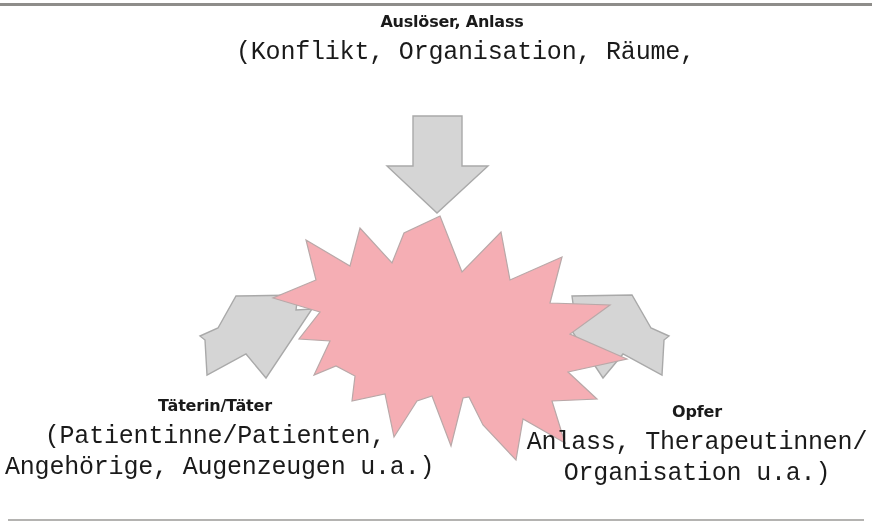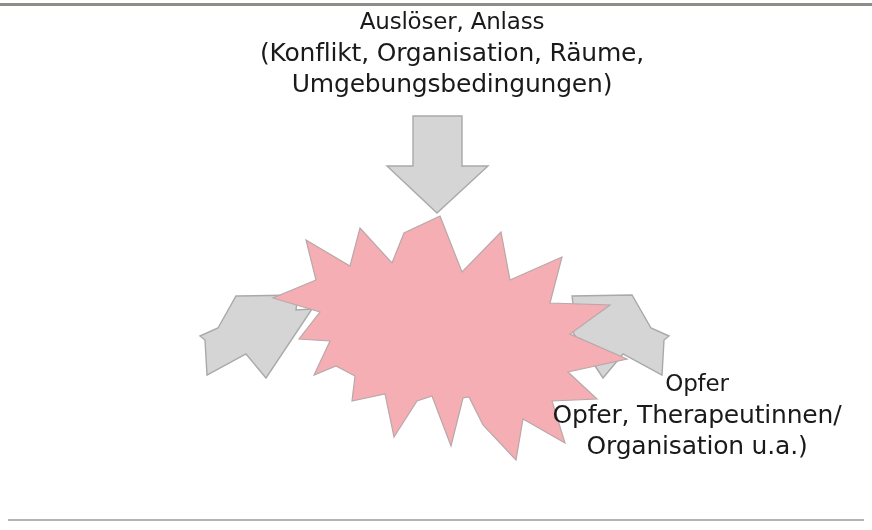--- a/index.html
+++ b/index.html
@@ -34,50 +34,51 @@
     height: 2px;
     background: #b4b3b1;
   }
 
   
   .txt-block {
     position: absolute;
     text-align: center;
   }
   .txt-title {
-    font-weight: normal;
-    font-size: 23px;
+    font-weight: bold;
+    font-size: 16px;
     line-height: 31px;
     letter-spacing: -0.2px;
     white-space: nowrap;
   }
   .txt-sub {
     font-weight: normal;
     font-size: 25px;
     line-height: 31px;
     letter-spacing: -0.2px;
     white-space: nowrap;
+    font-family: Liberation Mono, monospace;
   }
 
   
   #block-trigger {
     left: 236px;
     top: 6px;
     width: 432px;
   }
   
   #block-perpetrator {
     left: 5px;
     top: 390px;
     width: 420px;
   }
   
   #block-victim {
     left: 525px;
-    top: 368px;
+    top: 396px;
     width: 344px;
   }
 
   
   #graphics {
     position: absolute;
     left: 0;
     top: 0;
     width: 872px;
     height: 530px;
@@ -110,25 +111,29 @@
 
     <polygon class="arrow-shape" points="632,295 572,296 574,311 558,310 603,378 623,354 662,375 664,340 669,336 651,328"></polygon>
 
     <polygon class="star-shape" points="440,216 462,272 501,232 510,280 562,257 550,303 610,305 570,334 627,359 568,372 597,399 552,401 565,443 523,419 516,460 483,425 469,397 463,398 451,446 432,396 417,401 394,437 385,394 352,401 355,376 336,366 314,375 330,341 299,339 320,312 273,298 316,280 306,240 350,266 360,228 392,263 404,233"></polygon>
 
   </svg>
 
   <div class="txt-block" id="block-trigger">
     <div class="txt-title">Auslöser, Anlass</div>
     <div class="txt-sub">(Konflikt, Organisation, Räume,</div>
-    <div class="txt-sub">Umgebungsbedingungen)</div>
   </div>
 
+  <div class="txt-block" id="block-perpetrator">
+    <div class="txt-title">Täterin/Täter</div>
+    <div class="txt-sub">(Patientinne/Patienten,</div>
+    <div class="txt-sub">Angehörige, Augenzeugen u.a.)</div>
+  </div>
 
   <div class="txt-block" id="block-victim">
     <div class="txt-title">Opfer</div>
-    <div class="txt-sub">Opfer, Therapeutinnen/</div>
+    <div class="txt-sub">Anlass, Therapeutinnen/</div>
     <div class="txt-sub">Organisation u.a.)</div>
   </div>
 
   <div class="rule-bottom"></div>
 
 </div>
 
 </body></html>

